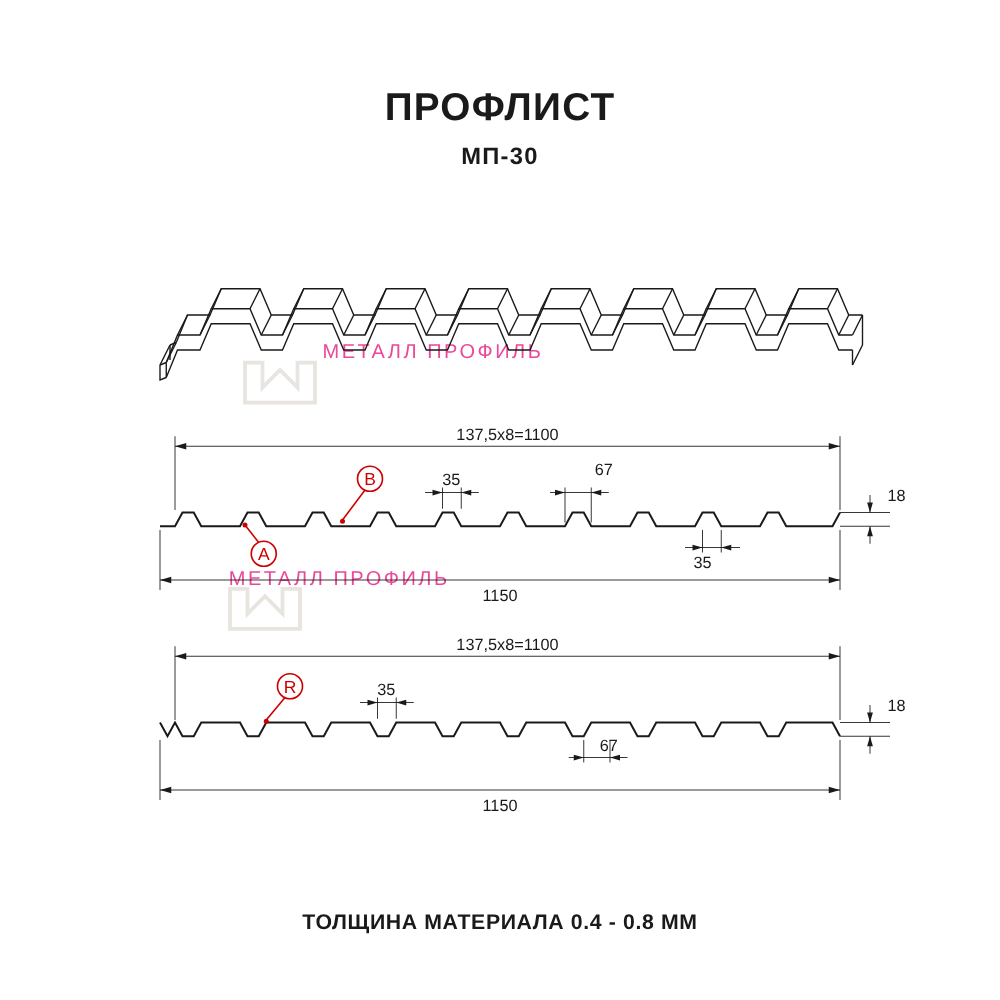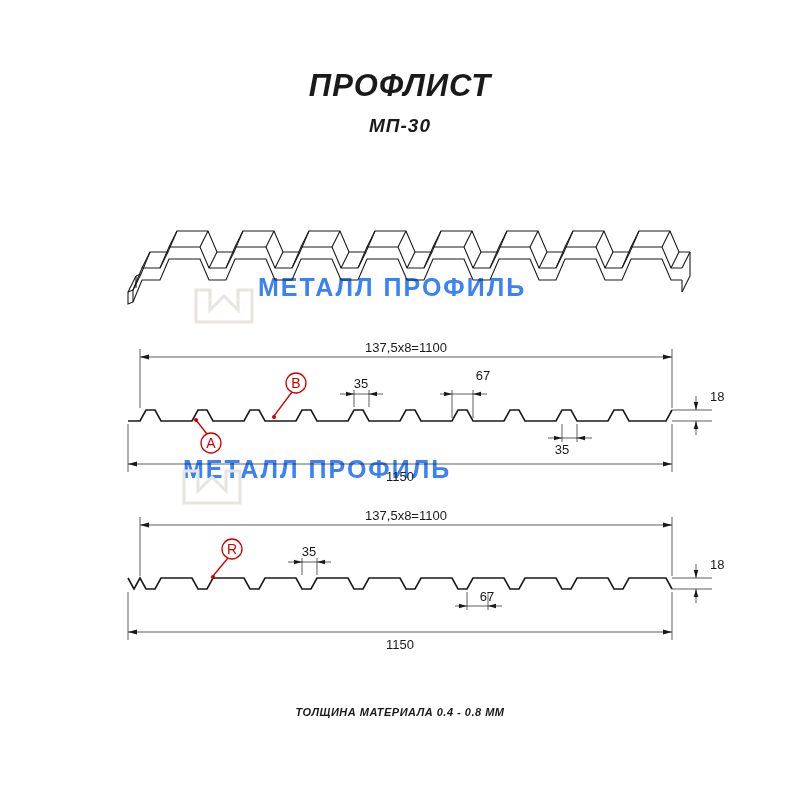--- a/index.html
+++ b/index.html
@@ -20,44 +20,43 @@
     left: 0; top: 0;
     width: 800px;
     height: 800px;
   }
   .title {
     position: absolute;
     left: 0;
     width: 800px;
     text-align: center;
     letter-spacing: 1px;
-    font-style: italic;
   }
   #main-title {
     top: 68px;
     font-size: 31px;
     font-weight: bold;
   }
   #sub-title {
     top: 115px;
     font-size: 19px;
     font-weight: bold;
   }
   #footer-title {
-    top: 706px;
-    font-size: 11px;
+    top: 728px;
+    font-size: 17px;
     font-weight: bold;
     letter-spacing: 0.5px;
   }
   .wm {
     position: absolute;
     font-family: "Liberation Sans", sans-serif;
-    font-weight: bold;
-    color: #3b82f6;
-    font-size: 25px;
+    font-weight: normal;
+    color: #ec4899;
+    font-size: 16px;
     letter-spacing: 2px;
     white-space: nowrap;
     user-select: none;
   }
   #wm1 { left: 258px; top: 273px; }
   #wm2 { left: 183px; top: 455px; }
 </style>
 </head>
 <body>
 

